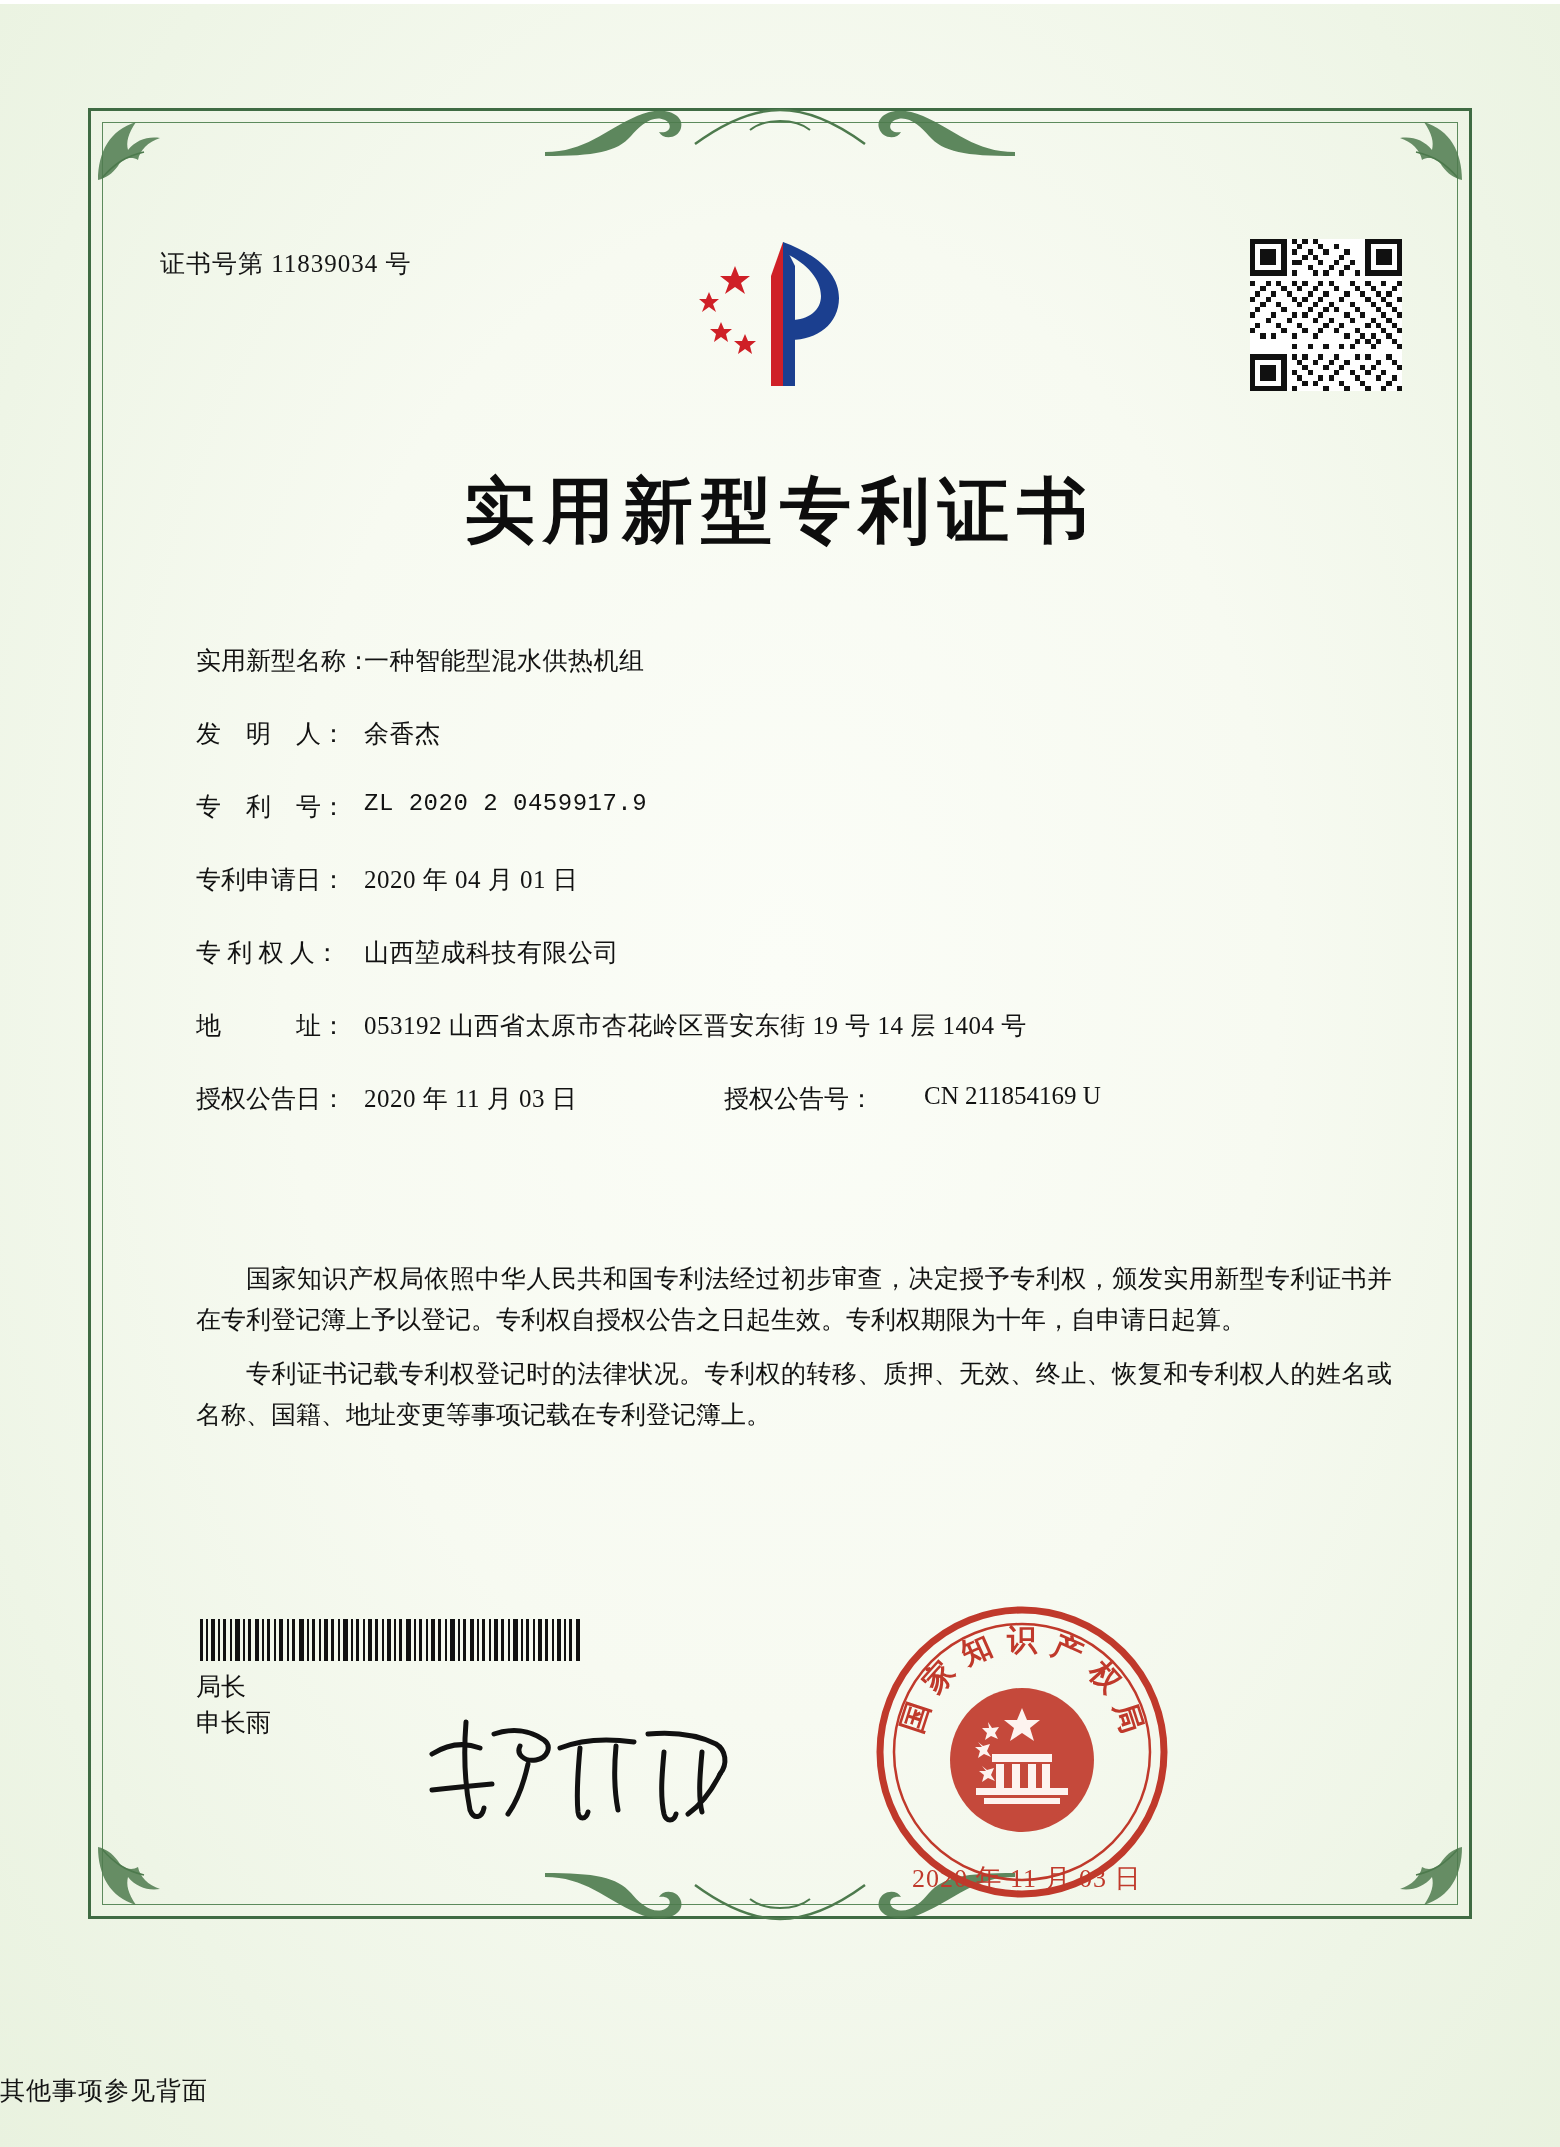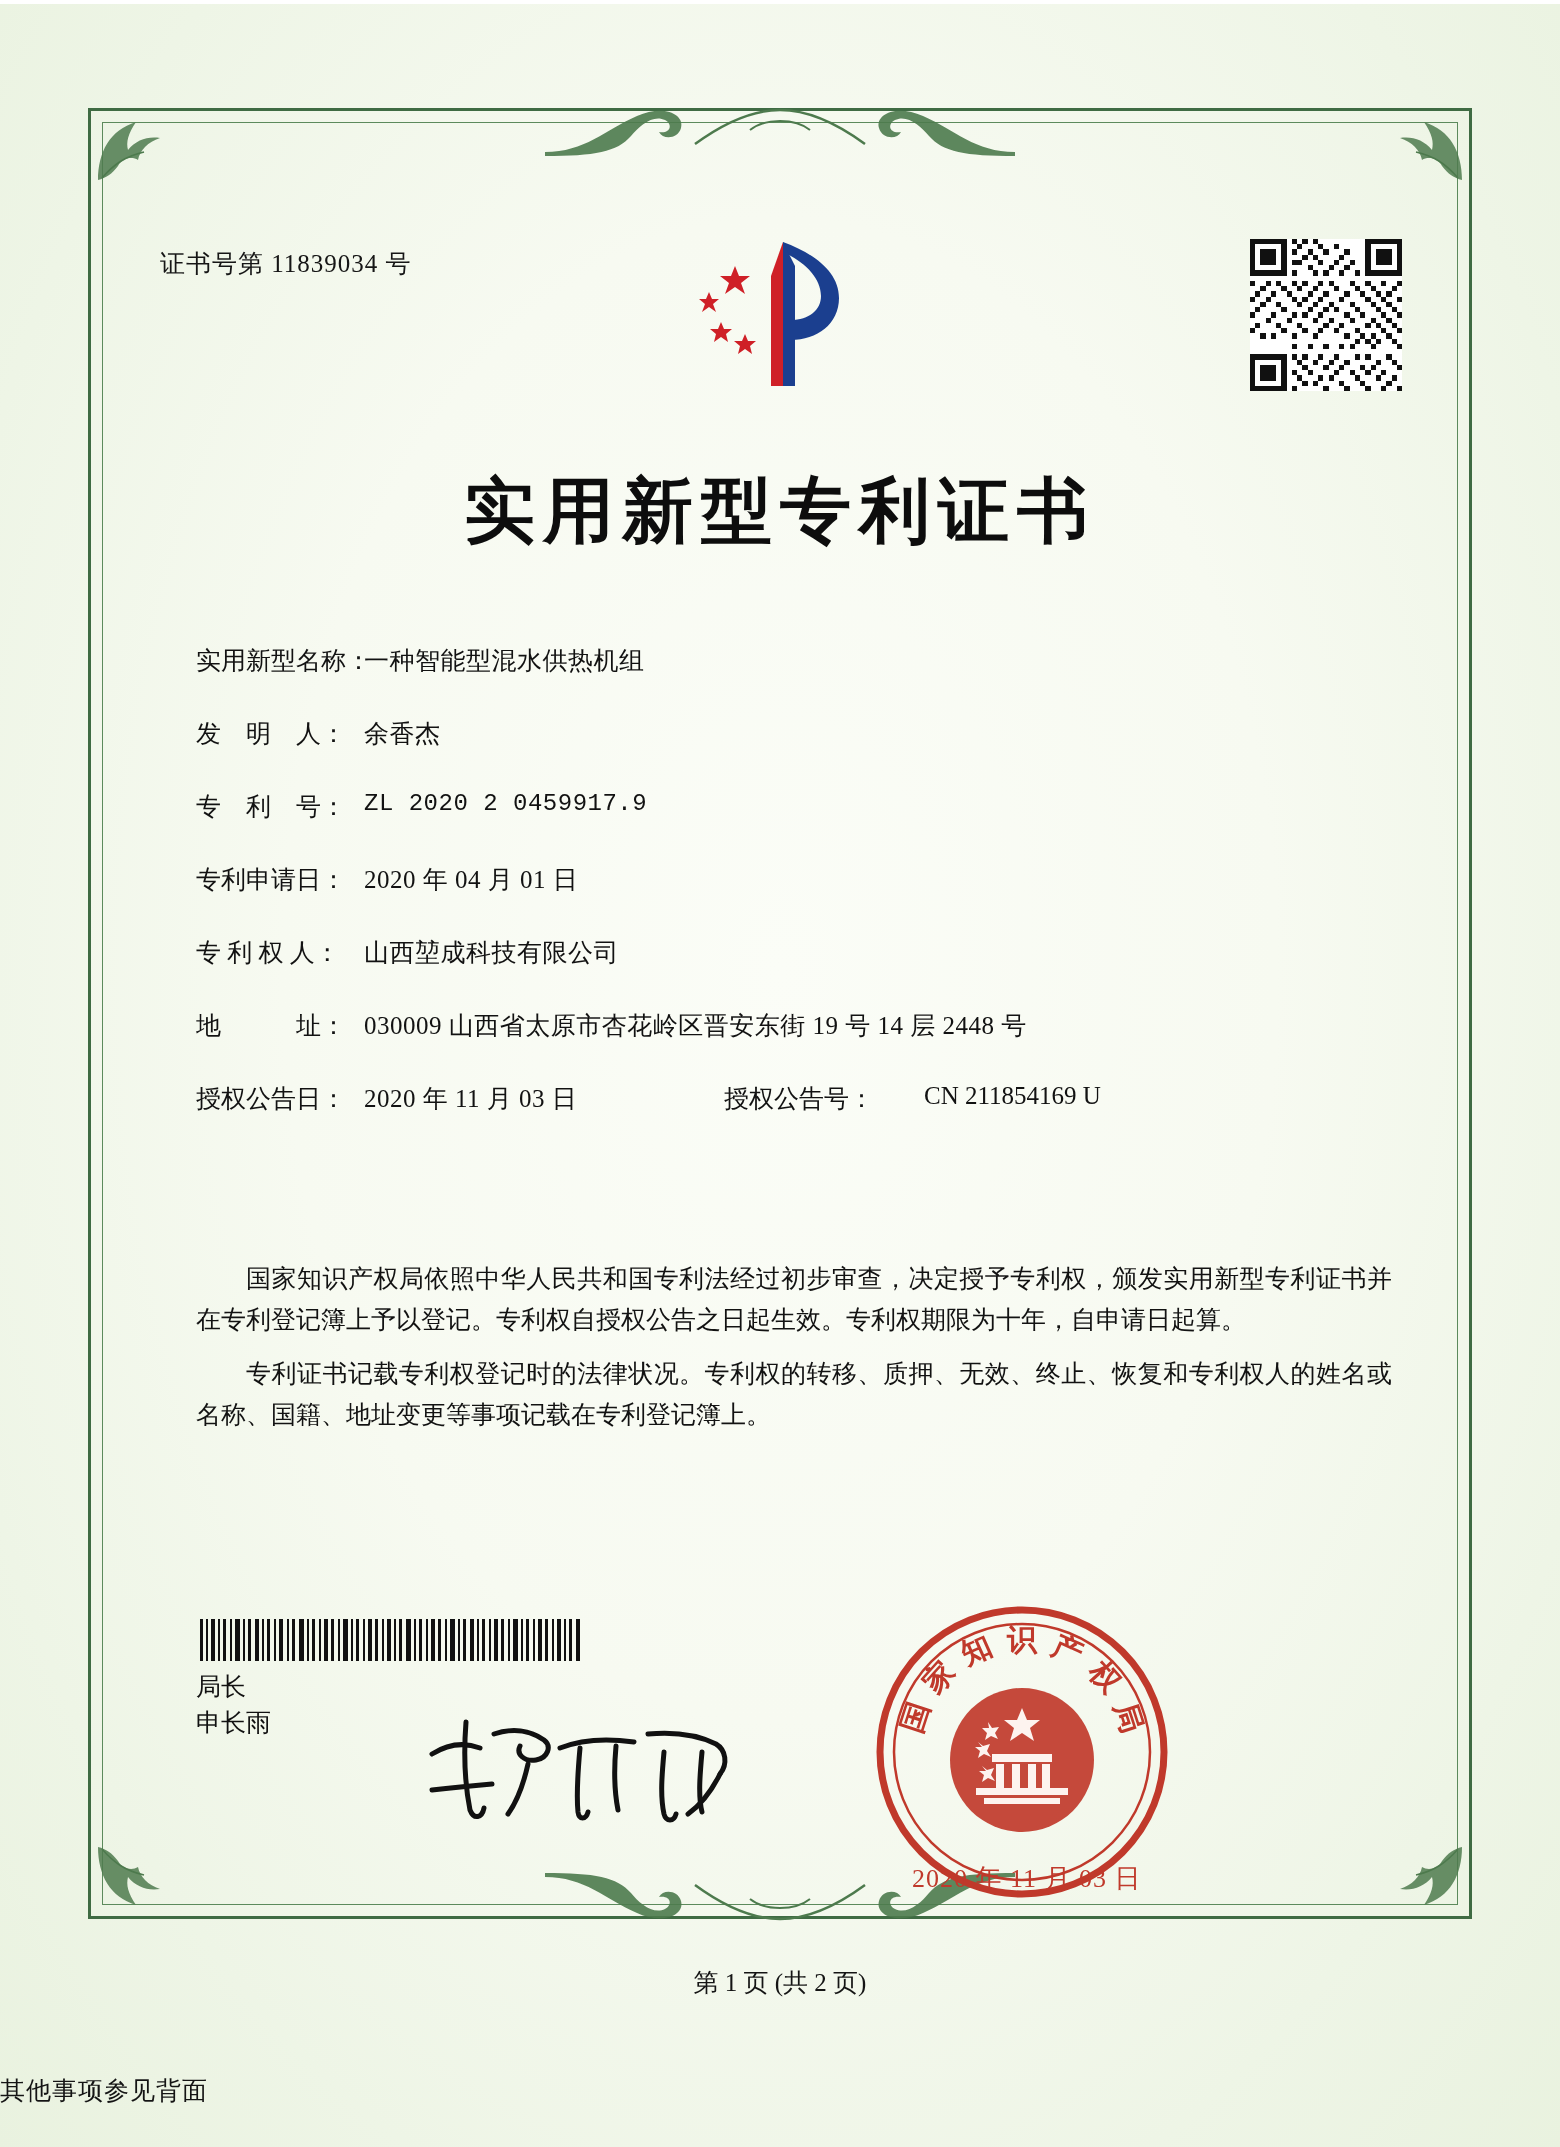--- a/index.html
+++ b/index.html
@@ -502,21 +502,21 @@
     <div class="field-row">
       <span class="field-label">专利申请日：</span>
       <span class="field-value">2020 年 04 月 01 日</span>
     </div>
     <div class="field-row">
       <span class="field-label">专 利 权 人：</span>
       <span class="field-value">山西堃成科技有限公司</span>
     </div>
     <div class="field-row">
       <span class="field-label">地　　　址：</span>
-      <span class="field-value">030009 山西省太原市杏花岭区晋安东街 19 号 14 层 2448 号</span>
+      <span class="field-value">053192 山西省太原市杏花岭区晋安东街 19 号 14 层 1404 号</span>
     </div>
     <div class="field-row double">
       <span class="field-label">授权公告日：</span>
       <span class="field-value">2020 年 11 月 03 日</span>
       <span class="field-label2">授权公告号：</span>
       <span class="field-value2">CN 211854169 U</span>
     </div>
   </div>
 
   <div class="paragraphs">
@@ -642,16 +642,15 @@
         <text transform="rotate(-24 150 150) translate(150 38)" text-anchor="middle" dy="10">知</text>
         <text transform="rotate(0 150 150) translate(150 38)" text-anchor="middle" dy="10">识</text>
         <text transform="rotate(24 150 150) translate(150 38)" text-anchor="middle" dy="10">产</text>
         <text transform="rotate(48 150 150) translate(150 38)" text-anchor="middle" dy="10">权</text>
         <text transform="rotate(72 150 150) translate(150 38)" text-anchor="middle" dy="10">局</text>
       </g>
     </svg>
   </div>
   <div class="seal-date">2020 年 11 月 03 日</div>
 
-  <div class="page-num">第 1 页 (共 2 页)</div>
   <div class="footer-note">其他事项参见背面</div>
 
 </div>
 
 </body></html>

